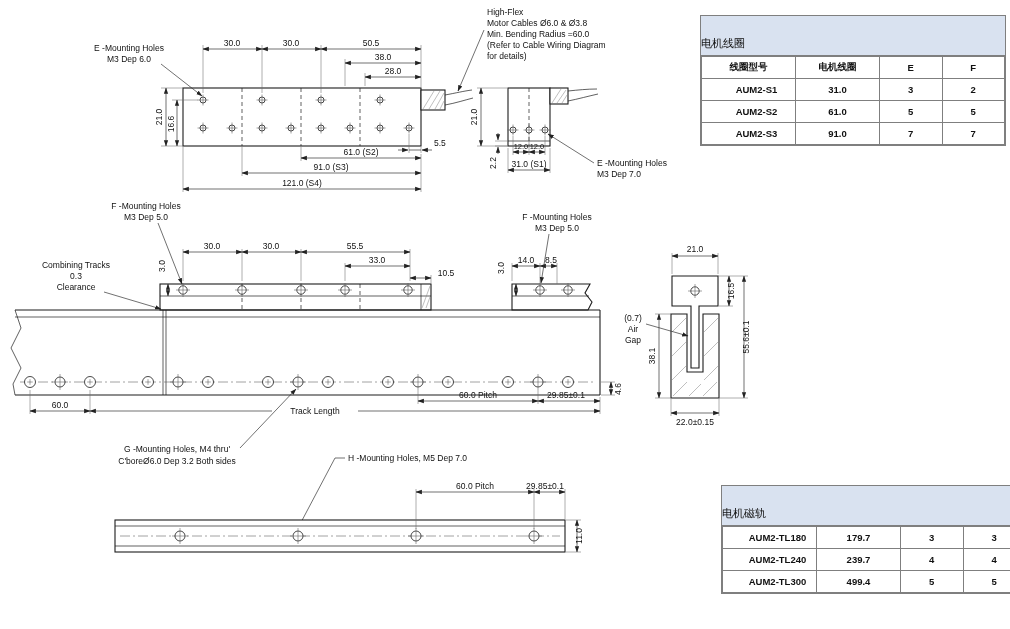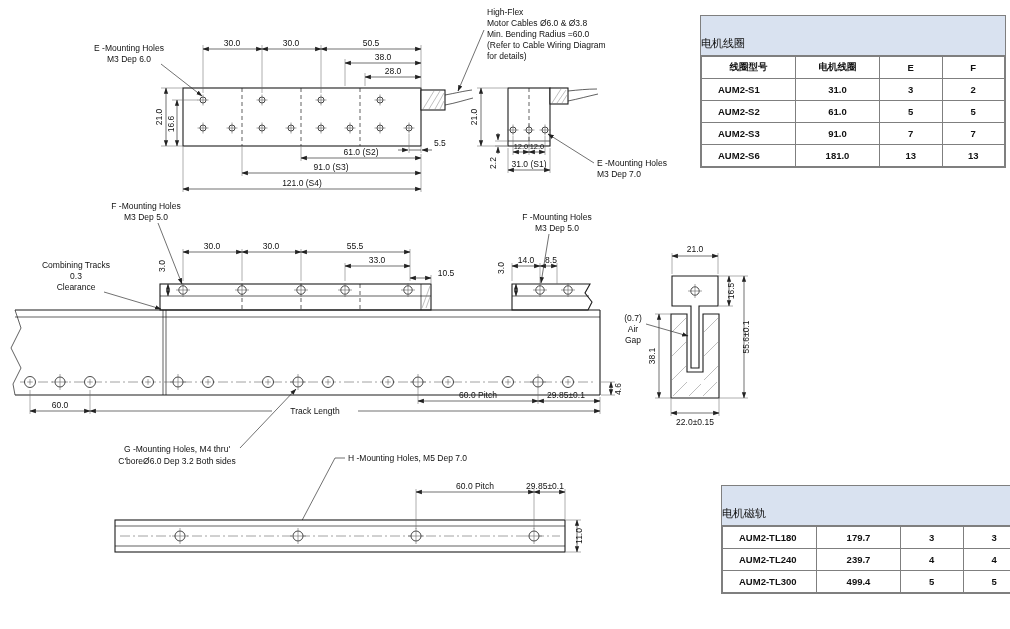--- a/index.html
+++ b/index.html
@@ -19,21 +19,21 @@
   .dash{stroke-dasharray:4 3}
   .cl{stroke:#555;stroke-width:.55;stroke-dasharray:10 3 2 3}
   .ld{stroke:#333;stroke-width:.7;fill:none}
   .h{stroke:#8a8a8a;stroke-width:.55}
   .tbl{position:absolute;width:304px;background:#fff;border:1px solid #7f7f7f}
   .tbl-title{background:#d9e2f0;text-align:left;font-size:11px;color:#111;
              padding:20px 0 4px;border-bottom:1px solid #7f7f7f}
   .tbl table{width:100%;border-collapse:collapse;table-layout:fixed}
   .tbl th,.tbl td{border:1px solid #7f7f7f;font-size:9.5px;font-weight:700;color:#111;
                   text-align:center;height:21px;padding:0}
-  .tbl .m{text-align:left;padding-left:16px}
+  .tbl .m{text-align:center;padding-left:16px}
 </style>
 </head>
 <body>
 
 <div id="stage">
 
 <svg width="1010" height="629" viewBox="0 0 1010 629">
   <defs>
     <marker id="ar" markerWidth="9" markerHeight="9" viewBox="0 0 10 10" refX="9.3" refY="5" orient="auto-start-reverse" markerUnits="strokeWidth">
       <path d="M0,1.6 L10,5 L0,8.4 Z" fill="#222"></path>
@@ -387,26 +387,20 @@
       <td>61.0</td>
       <td>5</td>
       <td>5</td>
     </tr>
     <tr>
       <td class="m">AUM2-S3</td>
       <td>91.0</td>
       <td>7</td>
       <td>7</td>
     </tr>
-    <tr>
-      <td class="m">AUM2-S6</td>
-      <td>181.0</td>
-      <td>13</td>
-      <td>13</td>
-    </tr>
   </tbody>
       </table>
 </div>
 
 <div class="tbl" style="left:721px;top:485px">
   <div class="tbl-title">电机磁轨</div>
   <table>
     <colgroup>
           <col style="width:94px">
           <col style="width:84px">

